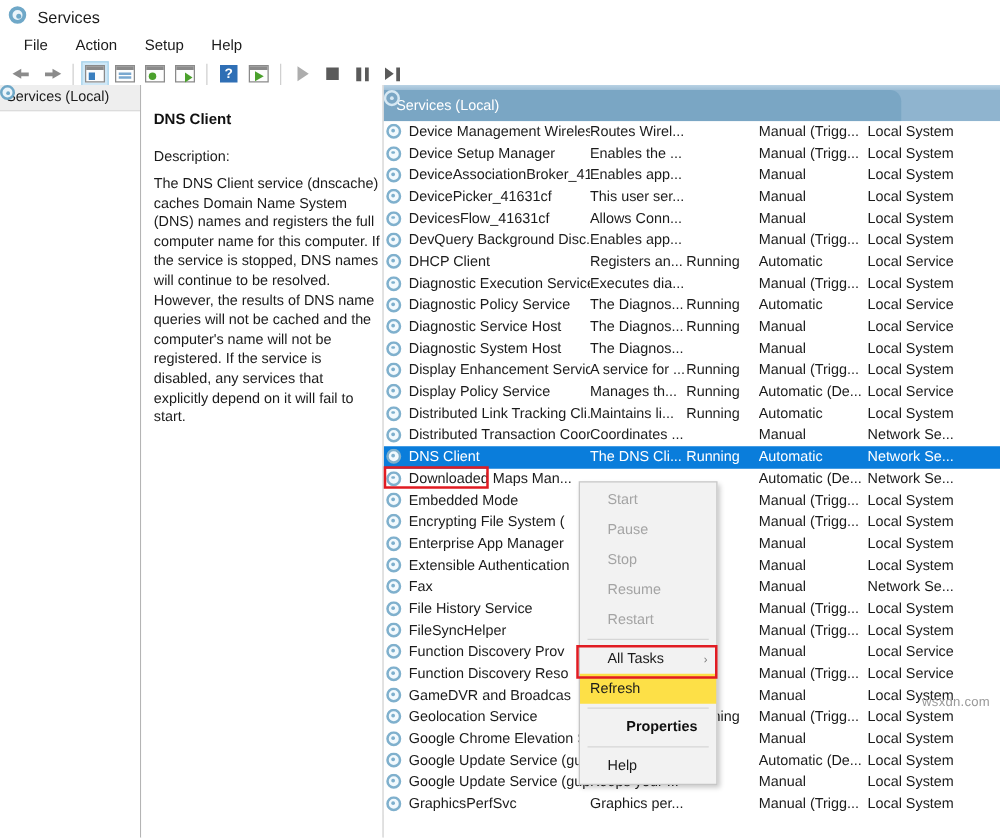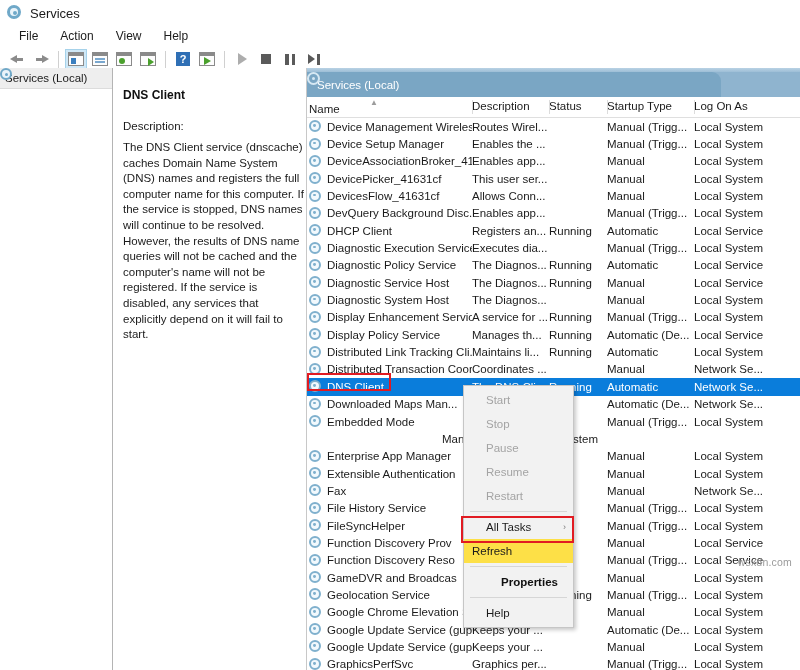--- a/index.html
+++ b/index.html
@@ -127,21 +127,21 @@
   <div class="titlebar">
     <span class="title-ico">
         <span class="gear"></span>
       </span>
     <span class="title-txt">Services</span>
   </div>
 
   <div class="menubar">
     <div class="menuitem">File</div>
     <div class="menuitem">Action</div>
-    <div class="menuitem">View</div>
+    <div class="menuitem">Setup</div>
     <div class="menuitem">Help</div>
   </div>
 
   <div class="toolbar">
     <div class="tbtn">
         <span class="arrow-l"></span>
       </div>
     <div class="tbtn">
         <span class="arrow-r"></span>
       </div>
@@ -197,30 +197,20 @@
 
     <div class="listpane">
 
       <div class="tabband">
         <div class="tabchip">
           <span class="gear"></span>
           <span class="tab-lbl">Services (Local)</span>
         </div>
       </div>
 
-      <div class="colhdr">
-        <div class="ch c-name">
-          <span>Name</span>
-          <span class="sortcaret">▲</span>
-        </div>
-        <div class="ch c-desc">Description</div>
-        <div class="ch c-stat">Status</div>
-        <div class="ch c-start">Startup Type</div>
-        <div class="ch c-logon">Log On As</div>
-      </div>
 
       <div class="rows" id="rows">
           <div class="row">
             <div class="c-name">
               <span class="svcico">
                 <span class="g"></span>
               </span>
               <span>Device Management Wireles...</span>
             </div>
             <div class="c-desc">Routes Wirel...</div>
@@ -426,20 +416,26 @@
                 <span class="g"></span>
               </span>
               <span>Embedded Mode</span>
             </div>
             <div class="c-desc"></div>
             <div class="c-stat"></div>
             <div class="c-start">Manual (Trigg...</div>
             <div class="c-logon">Local System</div>
           </div>
           <div class="row">
+            <div class="c-name">
+              <span class="svcico">
+                <span class="g"></span>
+              </span>
+              <span>Encrypting File System (</span>
+            </div>
             <div class="c-desc"></div>
             <div class="c-stat"></div>
             <div class="c-start">Manual (Trigg...</div>
             <div class="c-logon">Local System</div>
           </div>
           <div class="row">
             <div class="c-name">
               <span class="svcico">
                 <span class="g"></span>
               </span>
@@ -596,24 +592,24 @@
           </div>
         </div>
     </div>
   </div>
 
   <div class="ctxmenu" id="ctxmenu">
       <div class="mi disabled">
         <span>Start</span>
       </div>
       <div class="mi disabled">
+        <span>Pause</span>
+      </div>
+      <div class="mi disabled">
         <span>Stop</span>
-      </div>
-      <div class="mi disabled">
-        <span>Pause</span>
       </div>
       <div class="mi disabled">
         <span>Resume</span>
       </div>
       <div class="mi disabled">
         <span>Restart</span>
       </div>
       <div class="msep"></div>
       <div class="mi">
         <span>All Tasks</span>

